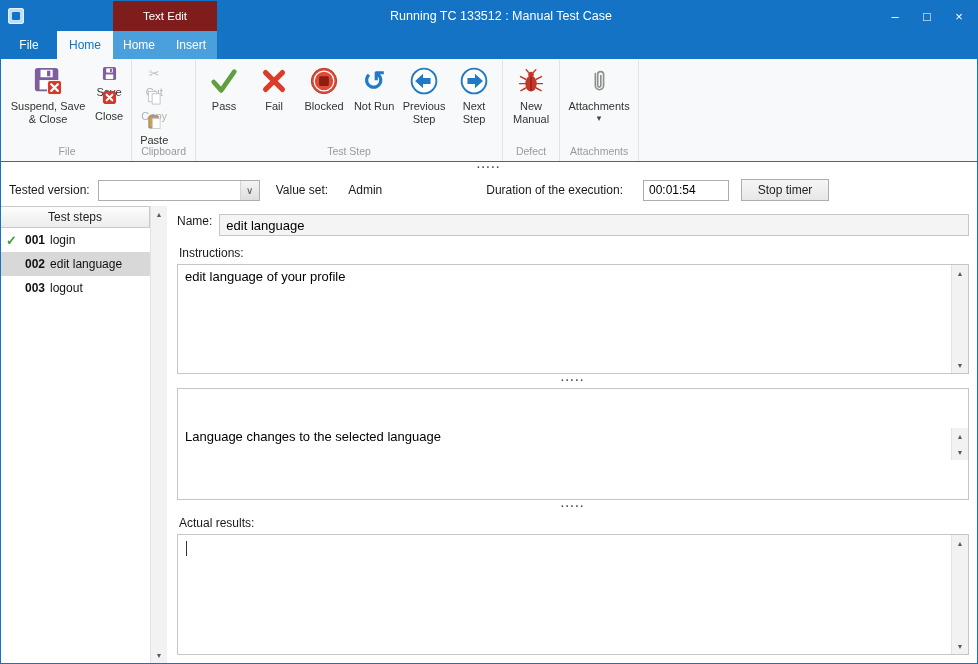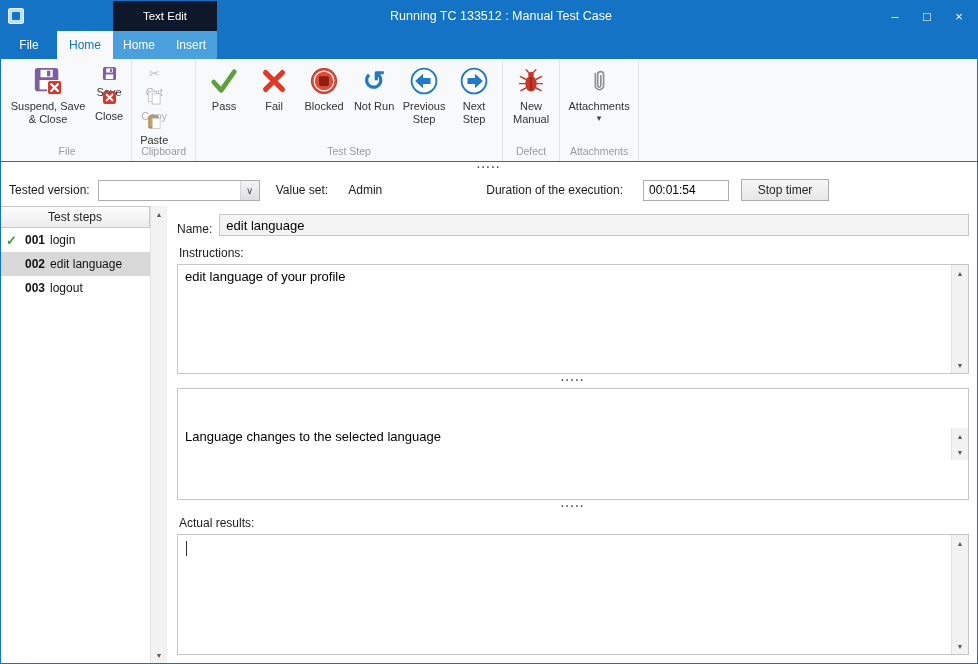--- a/index.html
+++ b/index.html
@@ -4,21 +4,21 @@
 <style>
   * { margin:0; padding:0; box-sizing:border-box; }
   html,body { width:978px; height:664px; overflow:hidden; }
   body { font-family:"Liberation Sans",sans-serif; font-size:12px; color:#1a1a1a; background:#fff; }
   .window { width:978px; height:664px; border:1px solid #1473c5; display:flex; flex-direction:column; background:#fff; position:relative; }
 
   
   .titlebar { height:30px; background:#1473c5; position:relative; display:flex; align-items:center; flex:0 0 auto; }
   .app-icon { width:16px; height:16px; margin-left:7px; background:#bfe0f5; border:1px solid #e4f2fb; border-radius:2px; position:relative; z-index:2; }
   .app-icon::after { content:""; position:absolute; inset:3px; background:#1473c5; border-radius:1px; }
-  .ctx-header { position:absolute; left:112px; top:0; width:104px; height:30px; background:#0f172a; color:#fff; font-size:11.5px; display:flex; align-items:center; justify-content:center; }
+  .ctx-header { position:absolute; left:112px; top:0; width:104px; height:30px; background:#7f1d1d; color:#fff; font-size:11.5px; display:flex; align-items:center; justify-content:center; }
   .title { position:absolute; left:0; right:0; text-align:center; color:#fff; font-size:12.5px;margin-left:24px; }
   .win-controls { position:absolute; right:2px; top:0; height:30px; display:flex; z-index:2; }
   .win-btn { width:32px; height:100%; color:#fff; display:flex; align-items:center; justify-content:center; font-size:13px; cursor:default; }
 
   
   .tabrow { height:28px; background:#1473c5; display:flex; flex:0 0 auto; }
   .tab { width:56px; display:flex; align-items:center; justify-content:center; color:#fff; font-size:12px; cursor:default; }
   .tab-selected { background:#f8f9fa; color:#1473c5; }
   .ctx-tabs { background:#4aa0dc; display:flex; }
   .ctx-tabs .tab { width:52px; }
@@ -67,21 +67,21 @@
   .step-item .num { font-weight:bold; margin-right:5px; }
   .step-item.selected { background:#d8d8d8; }
   .step-check { position:absolute; left:5px; color:#3da03d; font-weight:bold; font-size:13px; }
 
   .vscroll { width:17px; background:#f2f2f2; border-left:1px solid #e2e2e2; display:flex; flex-direction:column; justify-content:space-between; align-items:stretch; flex:0 0 auto; }
   .scroll-arrow { height:16px; display:flex; align-items:center; justify-content:center; font-size:7px; color:#5a5a5a; cursor:default; }
   .scroll-track { flex:1; }
 
   
   .main { flex:1; display:flex; flex-direction:column; padding:8px 8px 8px 10px; min-width:0; }
-  .name-row { display:flex; align-items:flex-end; margin-bottom:8px; flex:0 0 auto; }
+  .name-row { display:flex; align-items:flex-start; margin-bottom:8px; flex:0 0 auto; }
   .name-label { margin-right:7px; }
   .name-input { flex:1; height:22px; border:1px solid #c6c6c6; background:#f4f4f4; font:13px "Liberation Sans",sans-serif; padding:0 6px; }
   .field-label { font-size:12px; margin:2px 0 4px 2px; flex:0 0 auto; }
   .text-box { border:1px solid #c6c6c6; display:flex; background:#fff; flex:0 0 auto; }
   .text-box textarea { flex:1; border:none; outline:none; resize:none; font:13px "Liberation Sans",sans-serif; padding:4px 7px; background:transparent; overflow:hidden; min-width:0; }
   .tb-instructions { height:110px; }
   .tb-expected { height:112px;align-items:center; }
   .tb-actual { flex:1 1 auto; min-height:60px; position:relative; }
   .caret { position:absolute; left:8px; top:6px; width:1px; height:15px; background:#333; }
 </style>

